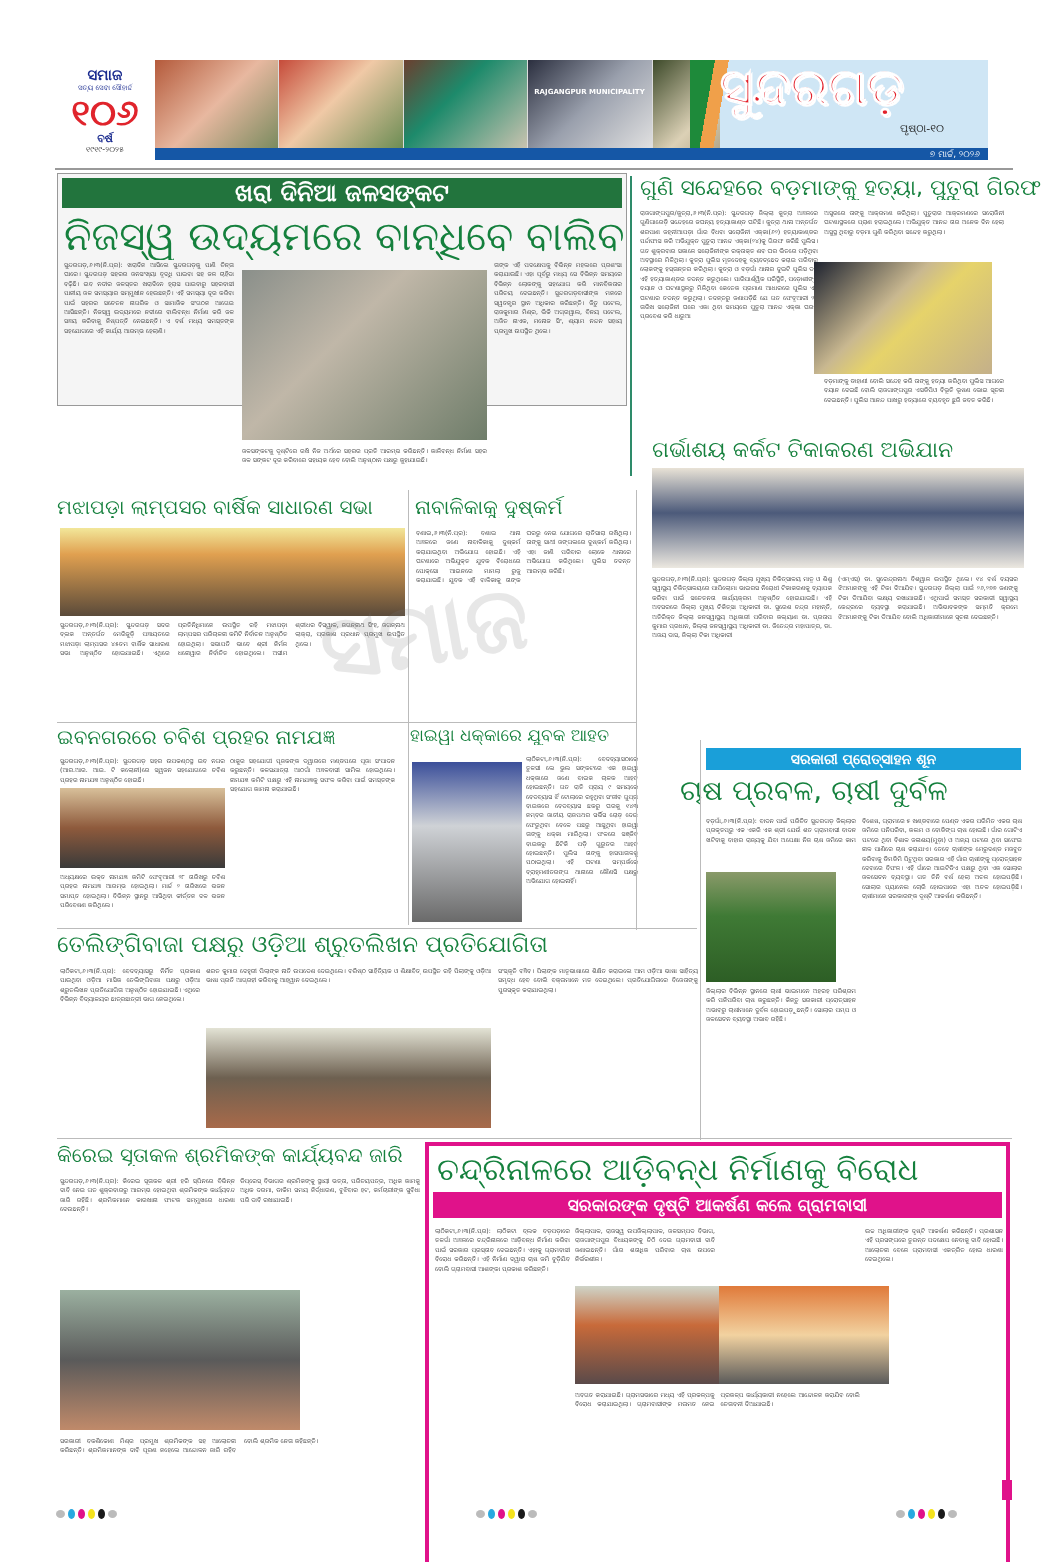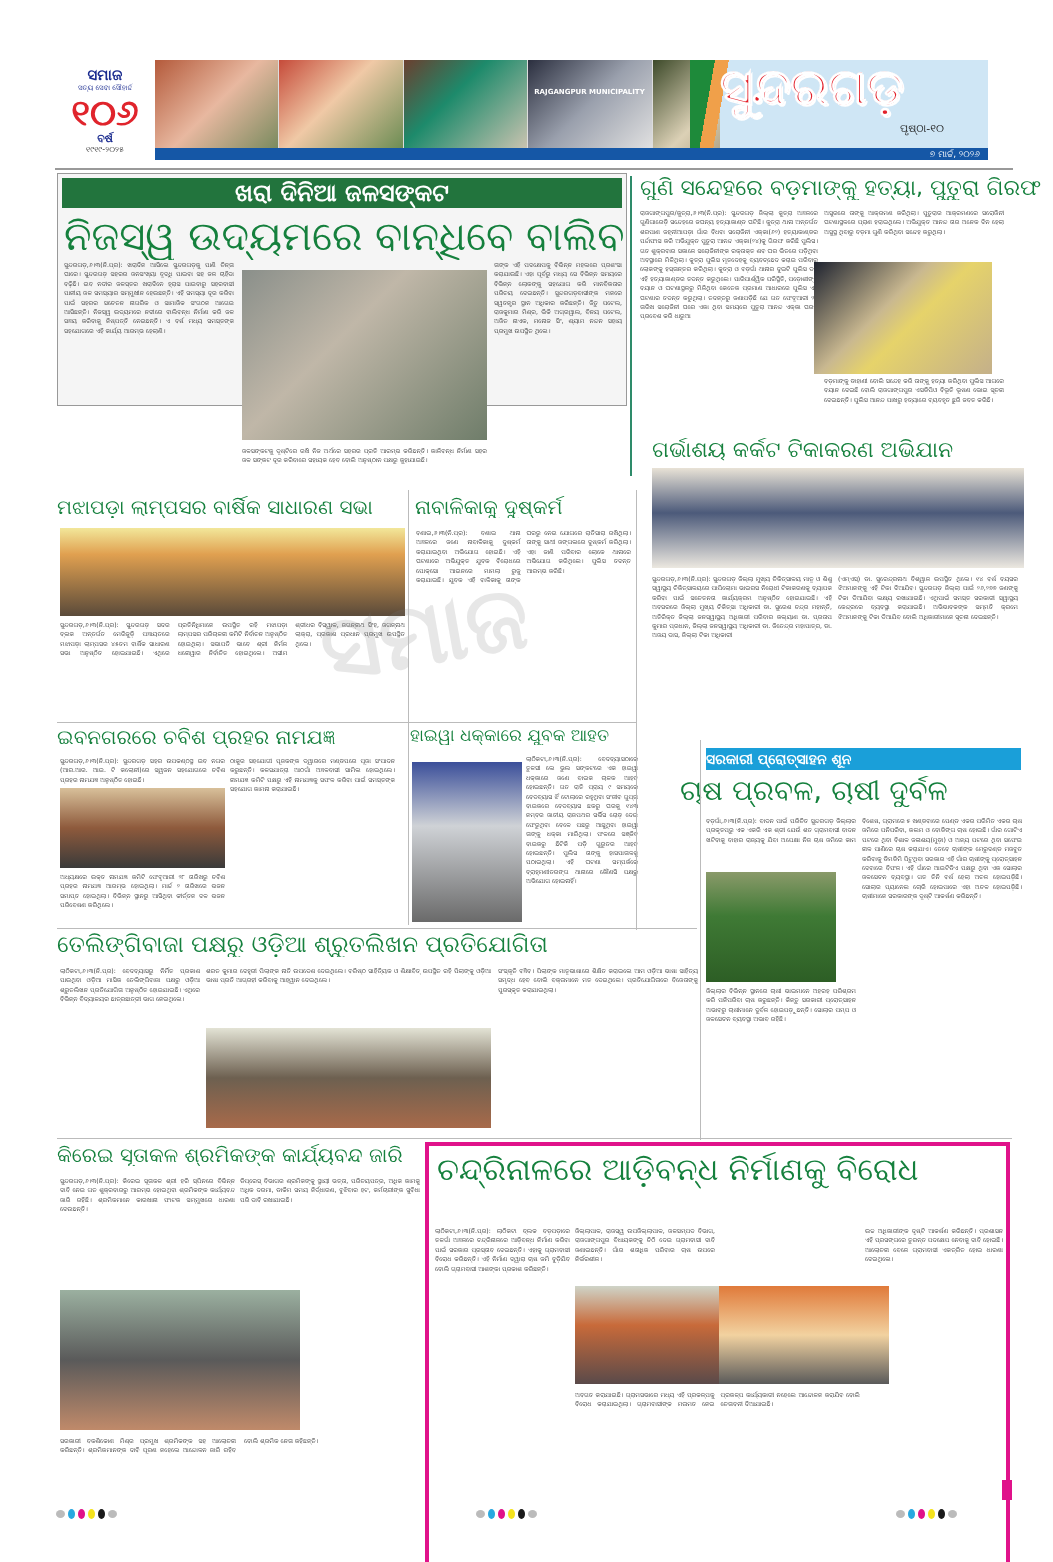--- a/index.html
+++ b/index.html
@@ -33,21 +33,21 @@
 .ph-crowd{background:linear-gradient(180deg,#d8c09a,#8e5a3c 50%,#3a3a3a)}
 .ph-police{background:linear-gradient(135deg,#1e2330,#c9b890 40%,#e6d36a 55%,#c4b08a)}
 .ph-hosp{background:linear-gradient(180deg,#e8e2d6,#4c5a7a 45%,#ece8e0)}
 .ph-field{background:linear-gradient(180deg,#8a9a6a,#3f7a35 40%,#2d5e25)}
 .ph-truck{background:linear-gradient(180deg,#3b4f9a,#cfd2d6 40%,#6a6a6a)}
 .ph-meet{background:linear-gradient(180deg,#e3e3d5,#6d6050 50%,#a86a4a)}
 .ph-tent{background:linear-gradient(180deg,#f2e79a,#e0a050 30%,#5a4a3a)}
 .ph-mill{background:linear-gradient(180deg,#9bb0a0,#5a5a5a 50%,#c08a6a)}
 .ph-protest{background:linear-gradient(180deg,#cfd4c8,#c86a3a 40%,#5a4a4a)}
 .ph-banner{background:linear-gradient(180deg,#e07a3a,#f2d2a0 50%,#5a5a5a)}
-.kicker-blue{background:#1a9fd9;color:#fff;text-align:left;font-size:14px;font-weight:bold;line-height:22px}
+.kicker-blue{background:#1a9fd9;color:#fff;text-align:center;font-size:14px;font-weight:bold;line-height:22px}
 .kicker-pink{background:#e0128a;color:#fff;text-align:center;font-size:17px;font-weight:bold;line-height:26px}
 .pink-border{border:4px solid #e0128a}
 .dots{display:flex;gap:3px;align-items:center}
 .dot{width:7px;height:10px;border-radius:50%}
 .gdot{width:9px;height:8px;border-radius:50%;background:#bbb}
 .watermark{left:320px;top:580px;font-size:90px;color:rgba(120,120,120,0.18);font-weight:bold;transform:rotate(-10deg)}
 </style>
 </head>
 <body>
 
@@ -128,20 +128,21 @@
 <div class="txt abs" style="left:498px;top:966px;width:200px;height:170px">ସଂସ୍କୃତି ବଞ୍ଚିବ। ପିଲାଙ୍କ ମାତୃଭାଷାରେ ଶିକ୍ଷିତ କରାଇଲେ ଆମ ଓଡ଼ିଆ ଭାଷା ସାହିତ୍ୟ ସମୃଦ୍ଧ ହେବ ବୋଲି ବକ୍ତାମାନେ ମତ ଦେଇଥିଲେ। ପ୍ରତିଯୋଗିତାରେ ବିଜେତାଙ୍କୁ ପୁରସ୍କୃତ କରାଯାଇଥିଲା।</div>
 
 <div class="abs hl" style="left:57px;top:1144px;width:370px;font-size:20px">କିରେଇ ସୂତାକଳ ଶ୍ରମିକଙ୍କ କାର୍ଯ୍ୟବନ୍ଦ ଜାରି</div>
 <div class="txt abs" style="left:60px;top:1176px;width:175px;height:100px">ସୁନ୍ଦରଗଡ଼,୬।୩(ନି.ପ୍ର): କିରେଇ ସୂତାକଳ ଶ୍ରୀ ହରି ସ୍ପିନରେ ବିଭିନ୍ନ ଦାବି ନେଇ ଗତ ଶୁକ୍ରବାରରୁ ଆରମ୍ଭ ହୋଇଥିବା ଶ୍ରମିକଙ୍କ କାର୍ଯ୍ୟବନ୍ଦ ଜାରି ରହିଛି। ଶ୍ରମିକମାନେ କାରଖାନା ଫାଟକ ସମ୍ମୁଖରେ ଧାରଣା ଦେଉଛନ୍ତି।</div>
 <div class="txt abs" style="left:240px;top:1176px;width:180px;height:100px">ଡିପ୍ରେସ୍ ବିଭାଗର ଶ୍ରମିକଙ୍କୁ ସ୍ଥାୟୀ ଭତ୍ତା, ପରିଚୟପତ୍ର, ଅଧିକ କାମକୁ ଅଧିକ ଦରମା, ଡାକିମ ସମୟ ନିର୍ଦ୍ଧାରଣ, ବୁଝିବାର ହଟ, କର୍ମଚାରୀଙ୍କ ସୁବିଧା ପରି ଦାବି ରଖାଯାଇଛି।</div>
 <div class="abs ph-mill" style="left:60px;top:1290px;width:240px;height:140px"></div>
 <div class="txt abs" style="left:60px;top:1436px;width:360px;height:64px;column-count:2;column-gap:8px">ସରକାରୀ ବକଶିକୋଣ ମିଶ୍ର ପ୍ରମୁଖ ଶ୍ରମିକଙ୍କ ସହ ଆଲୋଚନା କରିଛନ୍ତି। ଶ୍ରମିକମାନଙ୍କ ଦାବି ପୂରଣ ନହେଲେ ଆନ୍ଦୋଳନ ଜାରି ରହିବ ବୋଲି ଶ୍ରମିକ ନେତା କହିଛନ୍ତି।</div>
 
 <div class="abs pink-border" style="left:425px;top:1142px;width:585px;height:438px;background:#fff">
   <div class="hl" style="font-size:31px;padding:4px 8px;line-height:38px">ଚନ୍ଦ୍ରିନାଳରେ ଆଡ଼ିବନ୍ଧ ନିର୍ମାଣକୁ ବିରୋଧ</div>
+  <div class="kicker-pink" style="margin:0 4px;height:26px">ସରକାରଙ୍କ ଦୃଷ୍ଟି ଆକର୍ଷଣ କଲେ ଗ୍ରାମବାସୀ</div>
   <div class="txt abs" style="left:6px;top:80px;width:135px;height:270px">ଲାଠିକଟା,୬।୩(ନି.ପ୍ର): ଲାଠିକଟା ବ୍ଲକ ବଡ଼ପଡ଼ାରେ ତଳଗାଁ ଅଞ୍ଚଳରେ ଚନ୍ଦ୍ରିନାଳରେ ଆଡ଼ିବନ୍ଧ ନିର୍ମାଣ କରିବା ପାଇଁ ସରକାର ପ୍ରସ୍ତାବ ଦେଇଛନ୍ତି। ଏହାକୁ ଗ୍ରାମବାସୀ ବିରୋଧ କରିଛନ୍ତି। ଏହି ନିର୍ମାଣ ଦ୍ୱାରା ଚାଷ ଜମି ବୁଡ଼ିଯିବ ବୋଲି ଗ୍ରାମବାସୀ ଆଶଙ୍କା ପ୍ରକାଶ କରିଛନ୍ତି।</div>
   <div class="txt abs" style="left:146px;top:80px;width:140px;height:60px">ଜିଲ୍ଲାପାଳ, ରାଜସ୍ୱ ଉପଜିଲ୍ଲାପାଳ, ଜଳସମ୍ପଦ ବିଭାଗ, ରାଜଗାଙ୍ଗପୁର ବିଧାୟକଙ୍କୁ ଚିଠି ଦେଇ ଗ୍ରାମବାସୀ ଦାବି ଜଣାଇଛନ୍ତି। ଗାଁର ଶତାଧିକ ପରିବାର ଚାଷ ଉପରେ ନିର୍ଭରଶୀଳ।</div>
   <div class="abs ph-protest" style="left:146px;top:140px;width:145px;height:98px"></div>
   <div class="abs ph-banner" style="left:290px;top:140px;width:170px;height:98px"></div>
   <div class="txt abs" style="left:146px;top:244px;width:285px;height:106px;column-count:2;column-gap:6px">ଅବଗତ କରାଯାଇଛି। ଗ୍ରାମସଭାରେ ମଧ୍ୟ ଏହି ପ୍ରକଳ୍ପକୁ ବିରୋଧ କରାଯାଇଥିଲା। ଗ୍ରାମବାସୀଙ୍କ ମତାମତ ନେଇ ପ୍ରକଳ୍ପ କାର୍ଯ୍ୟକାରୀ ନହେଲେ ଆନ୍ଦୋଳନ କରାଯିବ ବୋଲି ଚେତାବନୀ ଦିଆଯାଇଛି।</div>
   <div class="txt abs" style="left:436px;top:80px;width:138px;height:270px">ଉଚ୍ଚ ଅଧିକାରୀଙ୍କ ଦୃଷ୍ଟି ଆକର୍ଷଣ କରିଛନ୍ତି। ପ୍ରଶାସନ ଏହି ପ୍ରସଙ୍ଗରେ ତୁରନ୍ତ ପଦକ୍ଷେପ ନେବାକୁ ଦାବି ହୋଇଛି। ଆଲୋଚନା ବେଳେ ଗ୍ରାମବାସୀ ଏକତ୍ରିତ ହୋଇ ଧାରଣା ଦେଇଥିଲେ।</div>
 </div>
 <div class="abs" style="left:1002px;top:1480px;width:10px;height:20px;background:#e0128a"></div>
 
 <div class="abs watermark">ସମାଜ</div>

